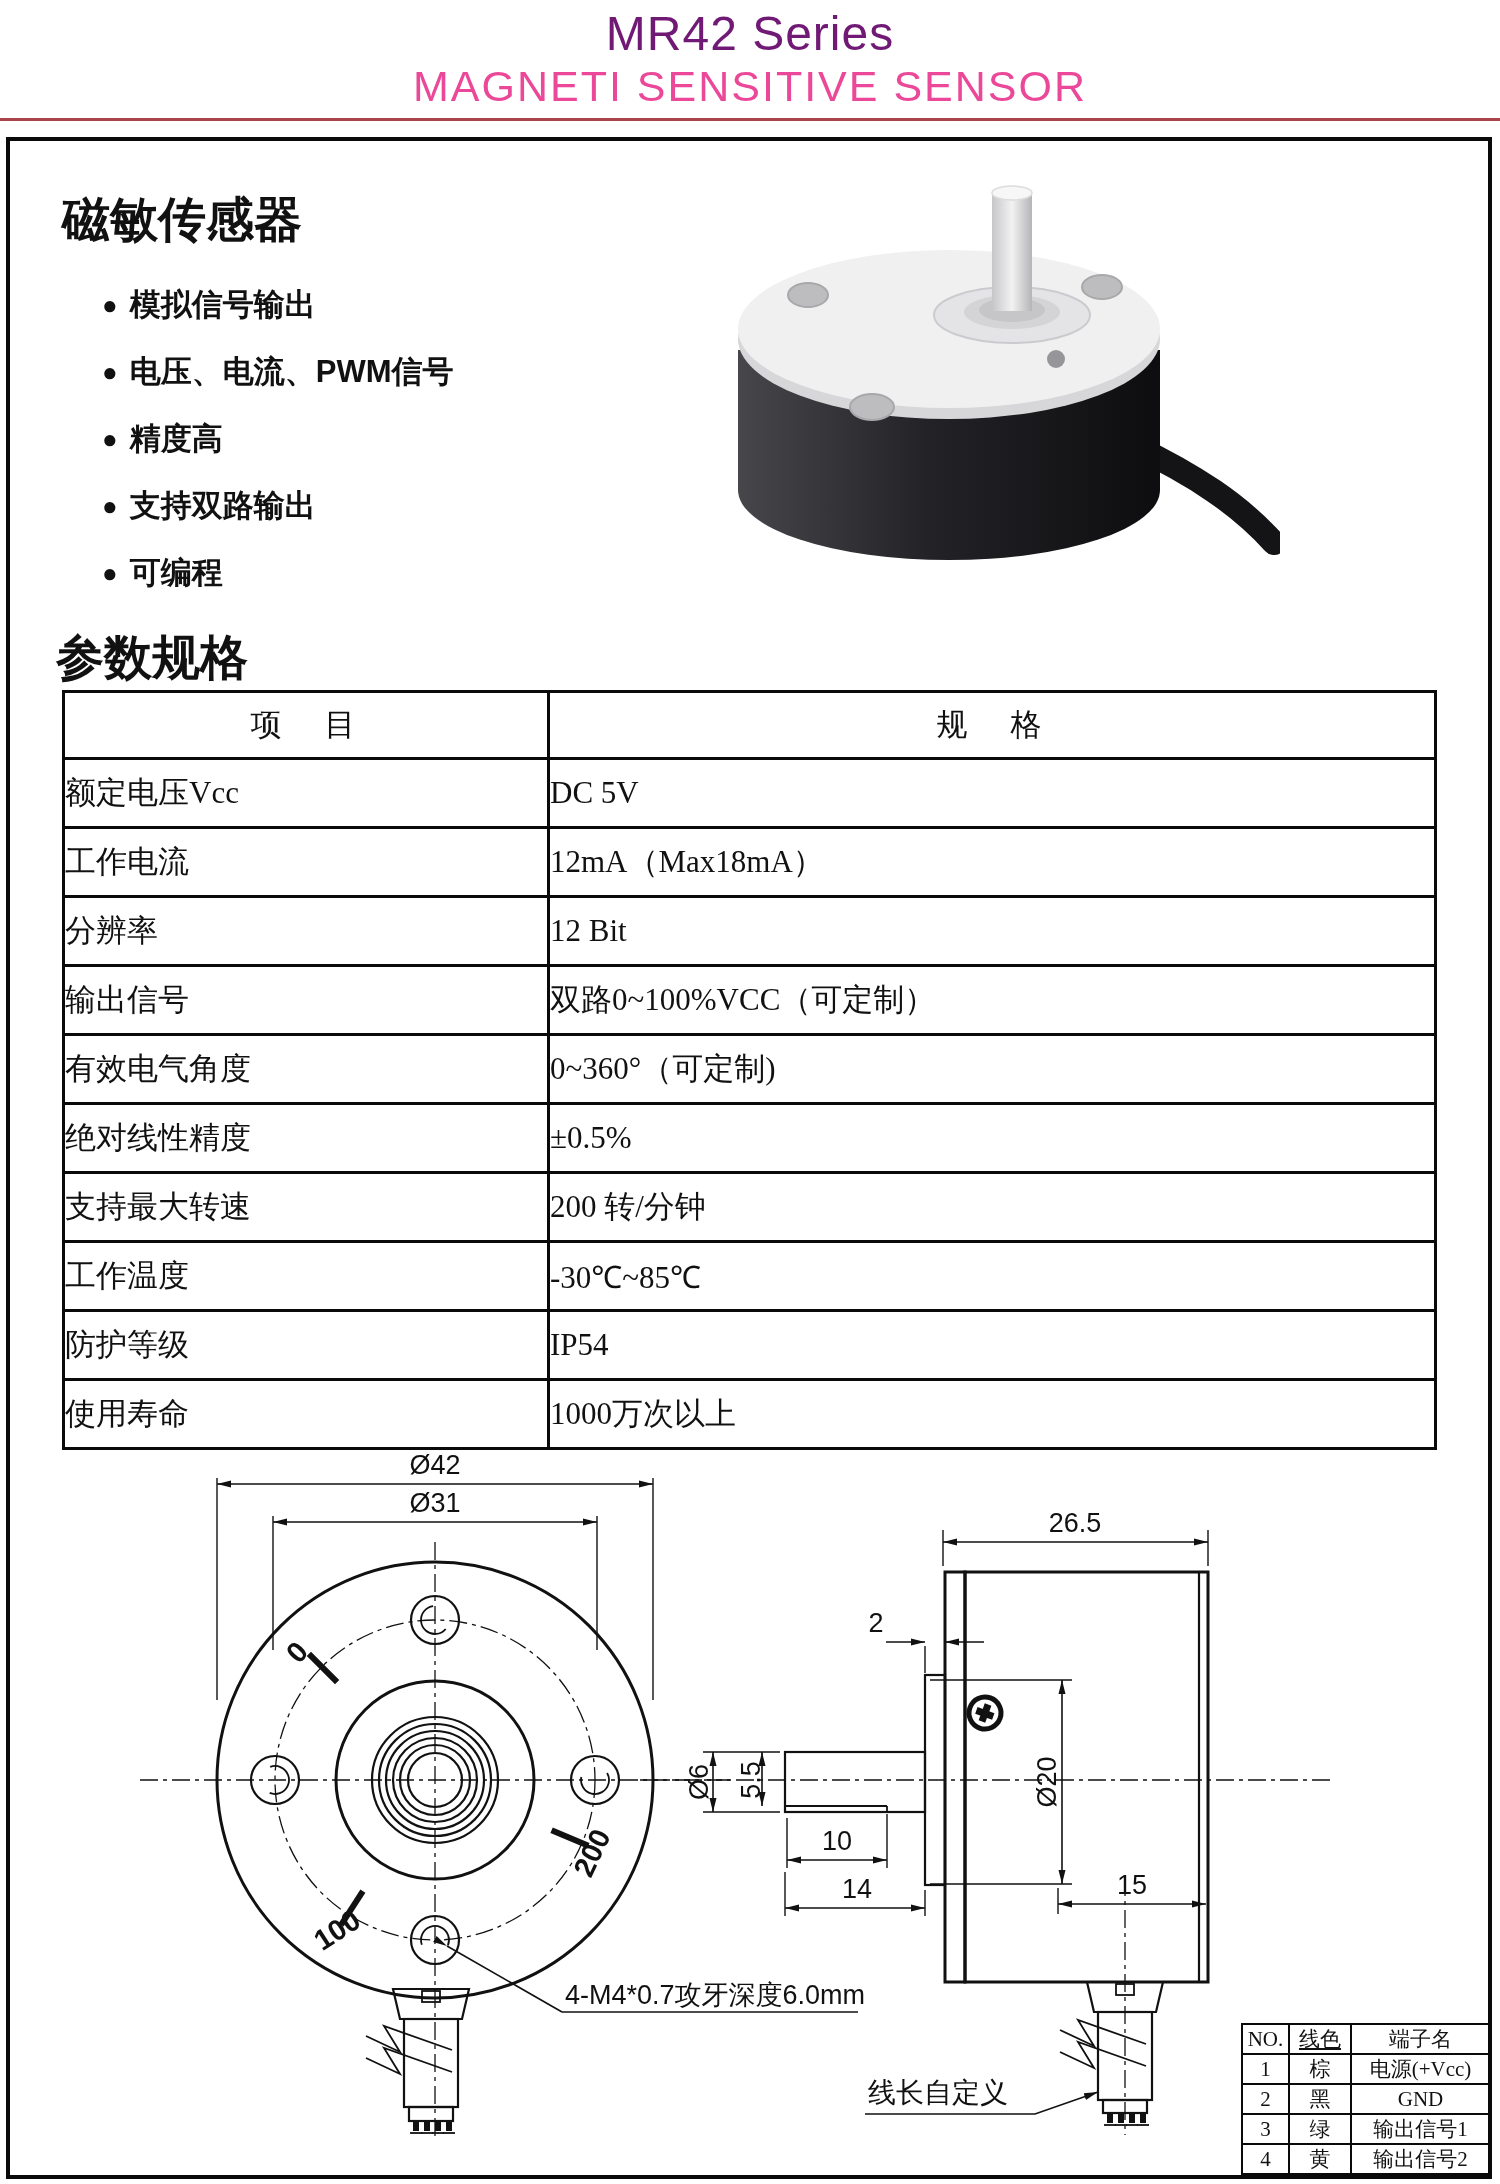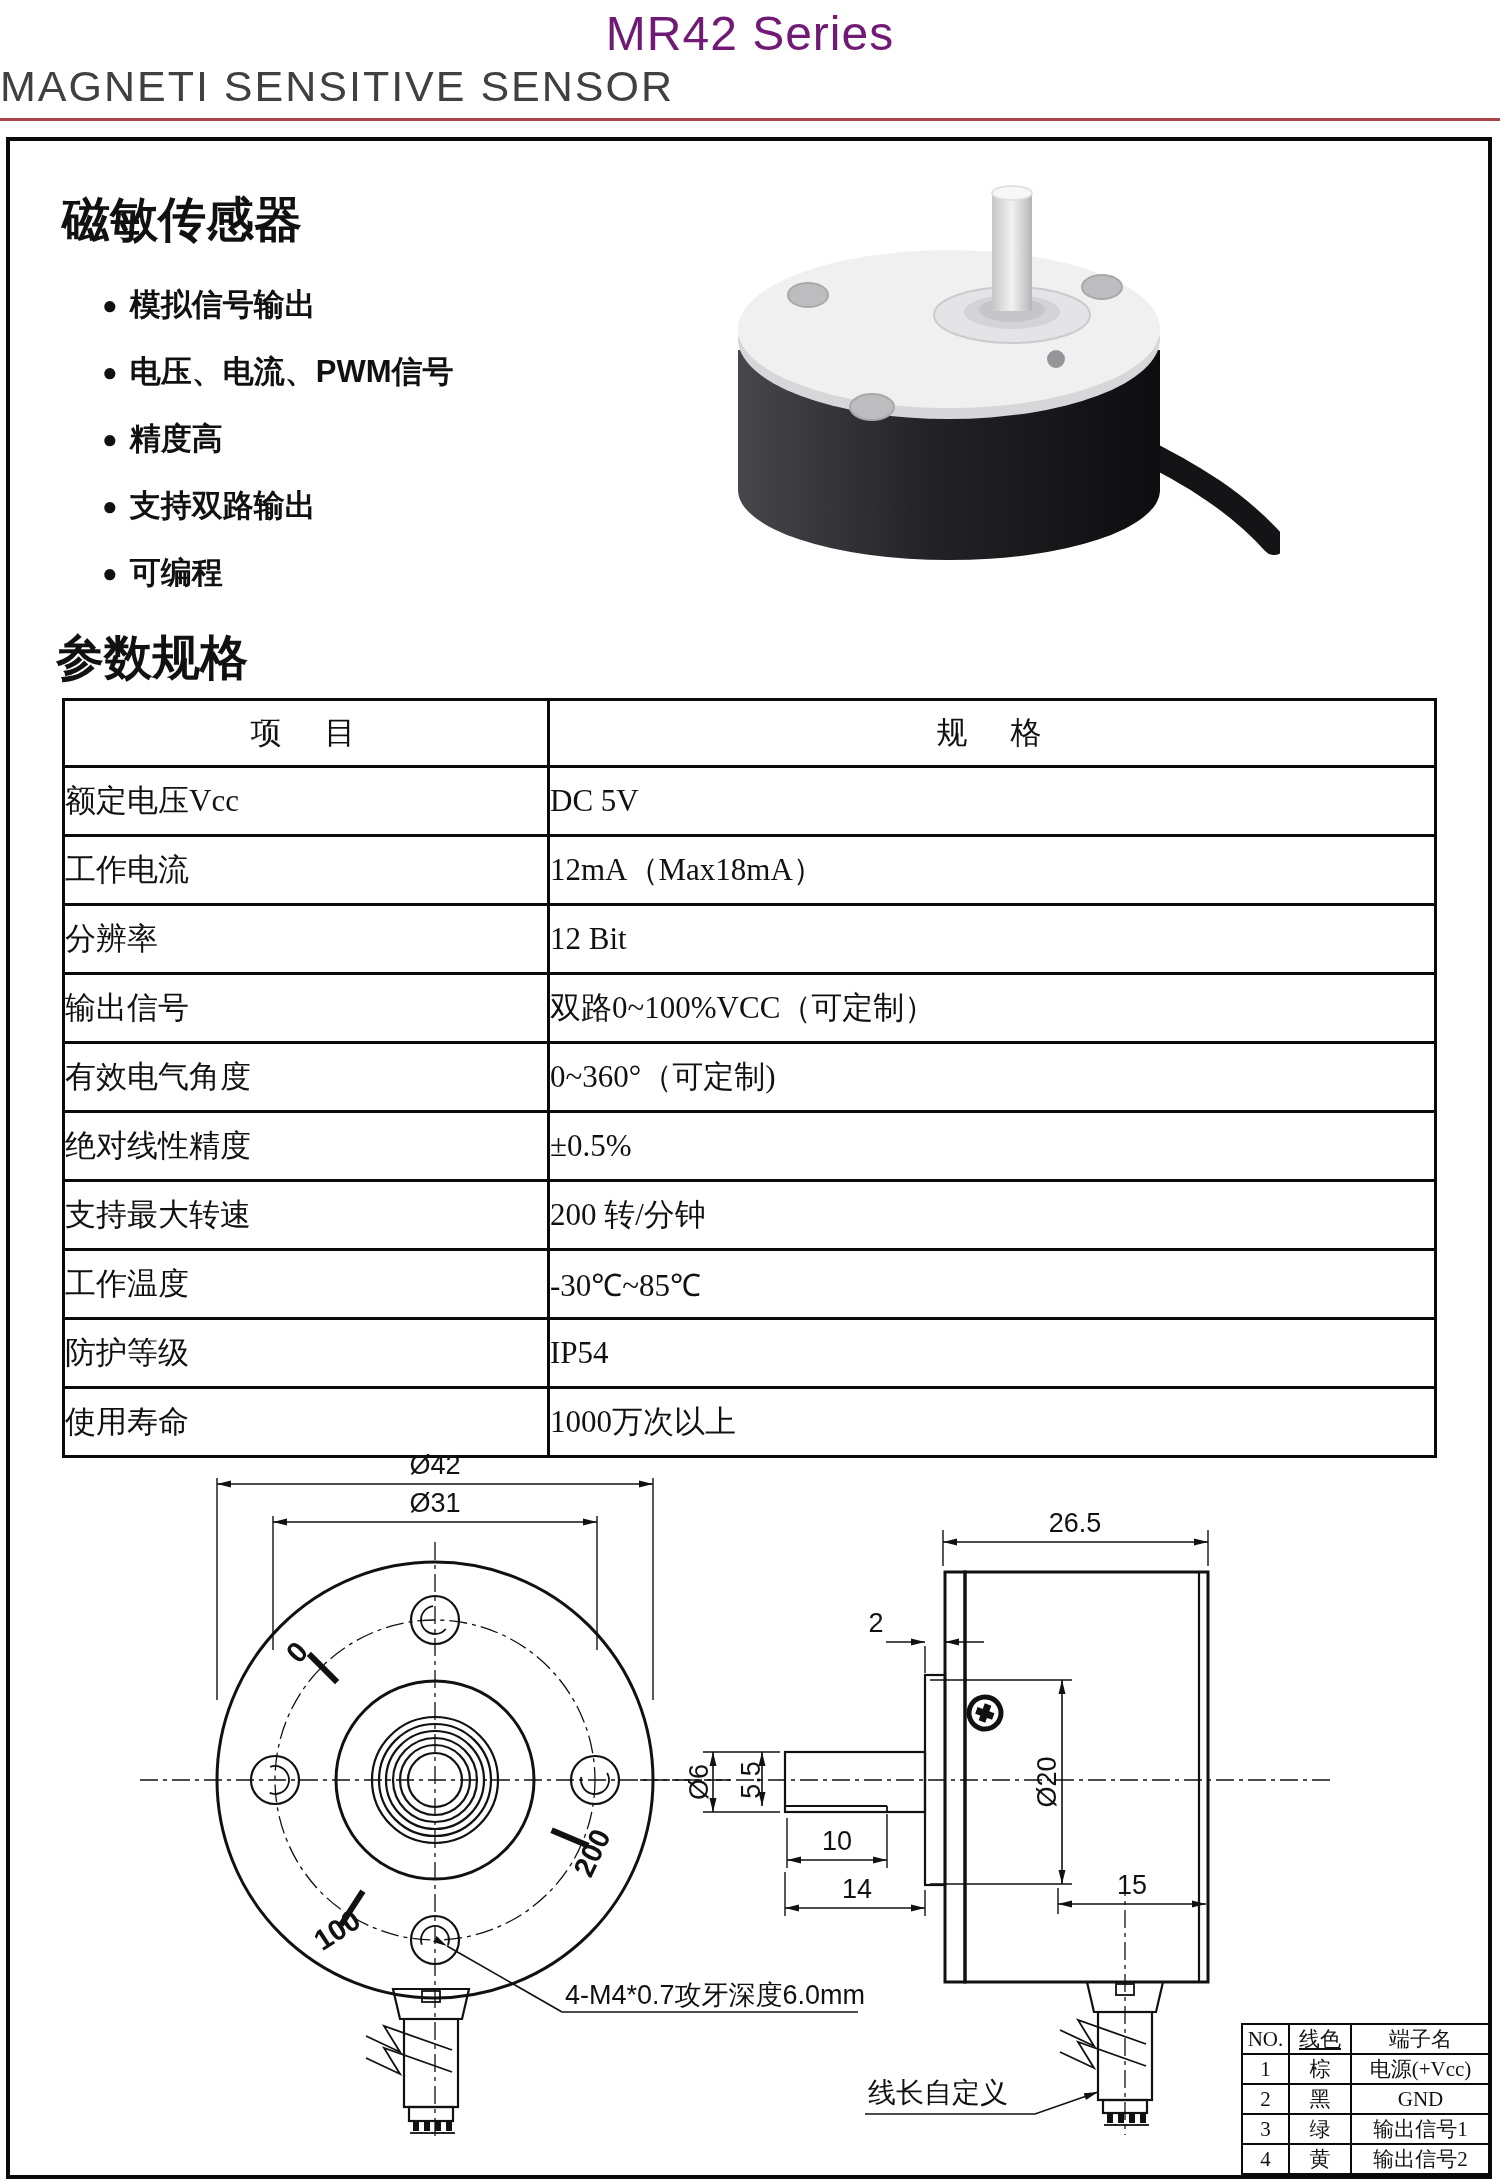--- a/index.html
+++ b/index.html
@@ -1,36 +1,36 @@
 <!DOCTYPE html>
 <html><head>
 <meta charset="utf-8">
 <style>
   html,body{margin:0;padding:0;background:#fff;}
   .page{position:relative;width:1500px;height:2184px;background:#fff;overflow:hidden;
         font-family:"Liberation Sans",sans-serif;color:#111;}
   
   .hdr-title{position:absolute;top:6px;left:0;width:100%;text-align:center;
              font-size:48px;color:#701a75;letter-spacing:1px;}
-  .hdr-sub{position:absolute;top:62px;left:0;width:100%;
-           font-size:43px;color:#404040;letter-spacing:2px;}
+  .hdr-sub{position:absolute;top:62px;left:0;width:100%;text-align:center;
+           font-size:43px;color:#ec4899;letter-spacing:2px;}
   .red-rule{position:absolute;top:118px;left:0;width:100%;height:3px;background:#a94449;}
   .content-box{position:absolute;left:6px;top:137px;width:1478px;height:2034px;
                border:4px solid #0a0a0a;}
   
   .cjk-head{position:absolute;font-size:48px;font-weight:bold;
             font-family:"Liberation Sans",sans-serif;}
   .h-sensor{left:62px;top:188px;}
   .h-spec{left:56px;top:626px;text-align:center;}
   .bullets{position:absolute;left:102px;top:284px;display:flex;flex-direction:column;gap:25px;}
   .bullet-row{display:flex;align-items:center;font-size:31px;font-weight:600;}
   .bullet-row .dot{font-size:26px;margin-right:12px;}
   
   table.spec{position:absolute;left:62px;top:690px;width:1375px;border-collapse:collapse;
-             table-layout:fixed;font-family:"Liberation Serif",serif;font-size:31px;margin-top:8px;}
+             table-layout:fixed;font-family:"Liberation Serif",serif;font-size:31px;}
   table.spec td,table.spec th{border:3px solid #0a0a0a;padding:0;}
   table.spec th{height:64px;font-weight:normal;text-align:center;letter-spacing:6px;}
   table.spec td{height:66px;}
   td.item{padding-left:22px;width:482px;}
   td.val{padding-left:16px;}
   
   svg.draw{position:absolute;left:0;top:1440px;}
   svg.draw .out{stroke:#111;stroke-width:3;fill:none;}
   svg.draw .mid{stroke:#111;stroke-width:2.2;fill:none;}
   svg.draw .thin{stroke:#111;stroke-width:1.8;fill:none;}

